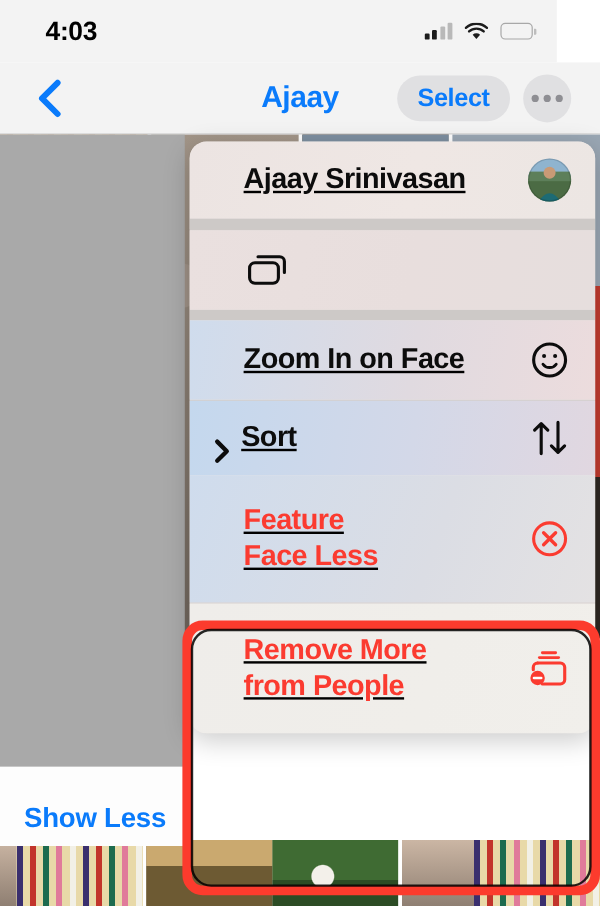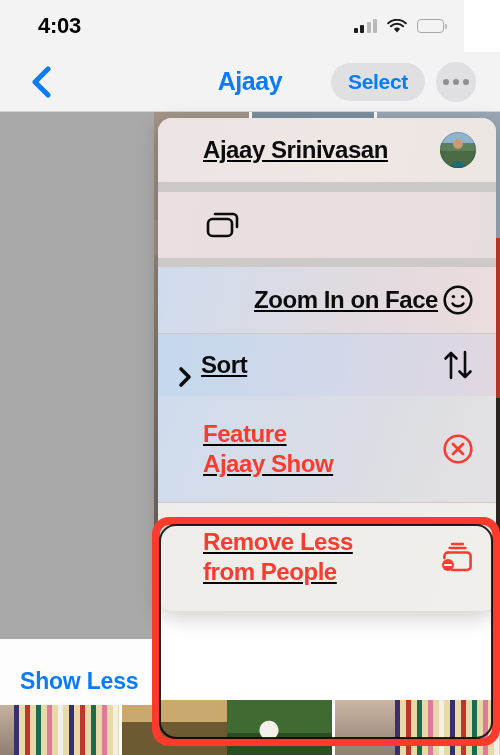--- a/index.html
+++ b/index.html
@@ -168,21 +168,21 @@
   .menu-item .label{
     font-size:24px; font-weight:700; color:#0c0c0c; letter-spacing:-0.45px;
     line-height:1.24; white-space:pre-line;
   }
   .menu-item .icon{ flex:0 0 auto; display:flex; align-items:center; justify-content:center; width:40px; }
 
   
   #row-name   { background:linear-gradient(100deg,#ece4e2,#efe7e4 55%,#ece6e3); height:64px; }
   #row-fav    { background:linear-gradient(100deg,#eee2e1,#ebe0de 55%,#e9e0df); height:96px; align-items:center; }
   #row-review { background:linear-gradient(100deg,#eae0df,#e8dedd 55%,#e6dedd); height:66px; }
-  #row-zoom   { background:linear-gradient(100deg,#cfdced,#e0dae0 55%,#ecdcdd); height:66px;justify-content:flex-end; }
+  #row-zoom   { background:linear-gradient(100deg,#cfdced,#e0dae0 55%,#ecdcdd); height:66px; }
   #row-sort   { background:linear-gradient(100deg,#c4d8ee,#d3d8e8 55%,#e1d7e0); height:62px; padding-left:20px; }
   #row-feature{ background:linear-gradient(110deg,#cfdced,#dbdde4 60%,#e4e2e3); height:106px; }
   #row-remove { background:linear-gradient(110deg,#efedea,#f0eeea 60%,#f1efeb); height:108px; }
 
   .sep-thick{ height:9px; background:#cdc9c7; }
   .sep-thin{ height:1px; background:rgba(0,0,0,0.14); }
   .sep-thin-red{ height:1px; background:rgba(0,0,0,0.14); }
 
   #row-sort .label{ display:flex; align-items:center; gap:9px; }
   .chev-right{ display:inline-block; }
@@ -344,31 +344,31 @@
             <path d="M10 29 L10 4 M4.5 9.5 L10 4 L15.5 9.5" stroke="#0c0c0c" stroke-width="2.6" fill="none" stroke-linecap="round" stroke-linejoin="round"></path>
             <path d="M24 3 L24 28 M18.5 22.5 L24 28 L29.5 22.5" stroke="#0c0c0c" stroke-width="2.6" fill="none" stroke-linecap="round" stroke-linejoin="round"></path>
           </svg>
         </span>
       </div>
     </div>
 
     <div class="menu-section">
       <div class="menu-item destructive" id="row-feature">
         <span class="label">Feature
-Ajaay Show</span>
+Face Less</span>
         <span class="icon">
           <svg width="32" height="32" viewBox="0 0 32 32">
             <circle cx="16" cy="16" r="13.3" fill="none" stroke="#fb3b30" stroke-width="2.6"></circle>
             <path d="M11 11 L21 21 M21 11 L11 21" stroke="#fb3b30" stroke-width="2.8" stroke-linecap="round"></path>
           </svg>
         </span>
       </div>
       <div class="sep-thin-red"></div>
       <div class="menu-item destructive" id="row-remove">
-        <span class="label">Remove Less
+        <span class="label">Remove More
 from People</span>
         <span class="icon">
           <svg width="36" height="34" viewBox="0 0 36 34">
             <path d="M12 4 h11" stroke="#fb3b30" stroke-width="2.4" stroke-linecap="round"></path>
             <path d="M9.5 8 h16" stroke="#fb3b30" stroke-width="2.4" stroke-linecap="round"></path>
             <path d="M8 12.5 h19 a3.6 3.6 0 0 1 3.6 3.6 v10.3 a3.6 3.6 0 0 1 -3.6 3.6 h-15" fill="none" stroke="#fb3b30" stroke-width="2.6" stroke-linecap="round"></path>
             <path d="M8 12.5 a3.6 3.6 0 0 0 -3.6 3.6 v2" fill="none" stroke="#fb3b30" stroke-width="2.6" stroke-linecap="round"></path>
             <circle cx="8" cy="25" r="6" fill="#fb3b30"></circle>
             <path d="M5 25 h6" stroke="#ffffff" stroke-width="2.2" stroke-linecap="round"></path>
           </svg>

